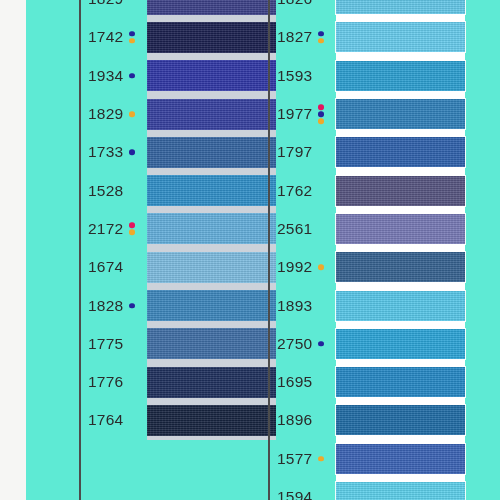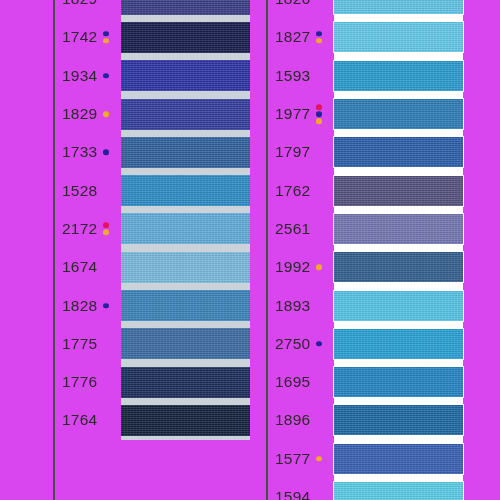--- a/index.html
+++ b/index.html
@@ -11,31 +11,32 @@
     height: 500px;
     background: #f6f6f4;
     font-family: "Liberation Sans", sans-serif;
     overflow: hidden;
     position: relative;
   }
 
   #page {
     position: absolute;
     inset: 0;
-    background: #d946ef;
+    background: #5eead4;
+    margin-left: 26px;
   }
 
   
   .column {
     position: absolute;
     top: 0;
     height: 500px;
   }
   .column.left  { left: 53px;  width: 197px; }
-  .column.right { left: 266px; width: 197px; text-align: center; }
+  .column.right { left: 242px; width: 197px; text-align: center; }
 
   
   .col-rule {
     position: absolute;
     top: 0;
     left: 0;
     width: 2px;
     height: 500px;
     background: #4c4c4c;
   }

